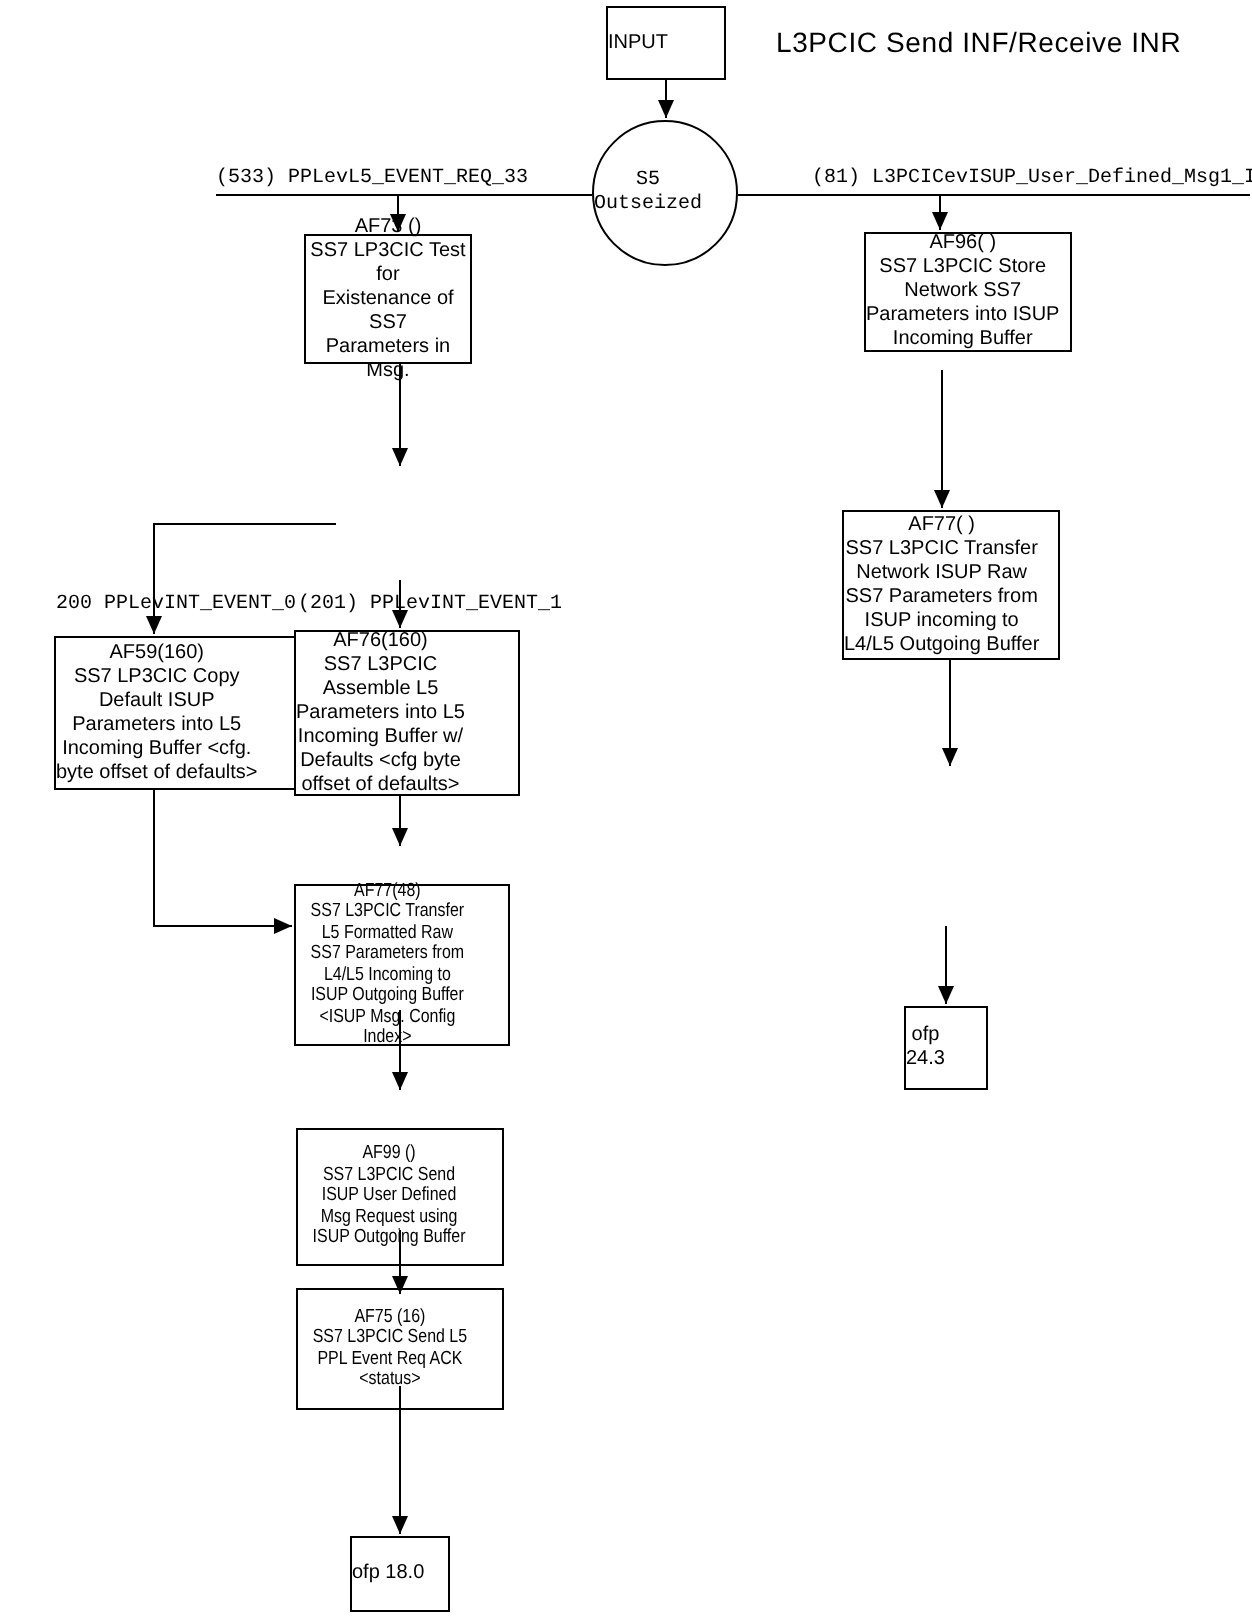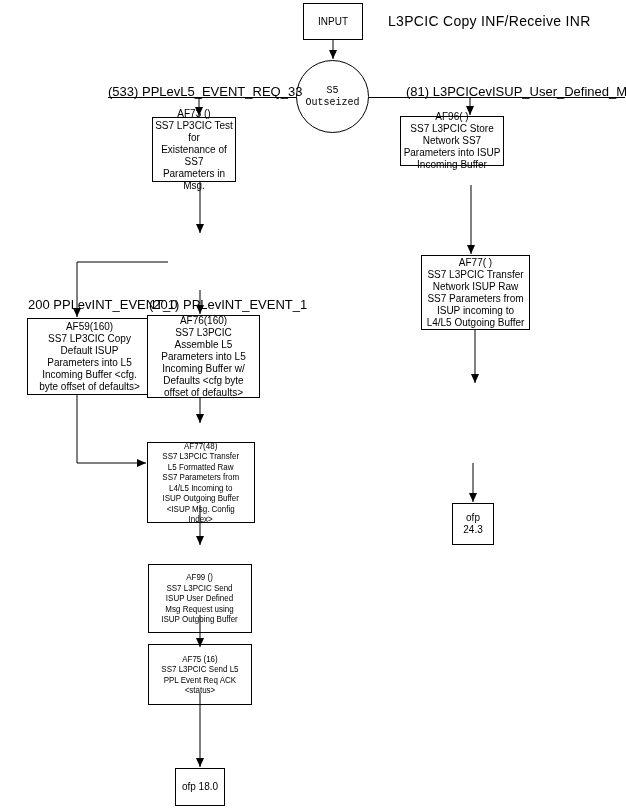--- a/index.html
+++ b/index.html
@@ -6,39 +6,39 @@
   #canvas{
     position:relative;width:626px;height:809px;background:#ffffff;
     font-family:"Liberation Sans", sans-serif;color:#000;overflow:hidden;
   }
   .title{
     position:absolute;left:388px;top:13px;font-size:14px;letter-spacing:.3px;
     white-space:nowrap;
   }
   .node{
     position:absolute;border:1px solid #000;background:#fff;
-    display:flex;align-items:center;justify-content:center;
+    display:flex;align-items:center;justify-content:flex-start;
     text-align:center;font-size:10px;line-height:12px;z-index:2;
     box-sizing:border-box;
   }
   .node .txt{white-space:pre-line;display:block;}
   .circle{border-radius:50%;font-family:Liberation Mono, monospace;}
   .narrow{font-size:9.5px;line-height:10.5px;margin-top:18px;}
   .narrow .txt{transform:scaleX(0.84);}
   .edge-label{
-    position:absolute;font-size:13px;white-space:nowrap;z-index:2;
+    position:absolute;font-size:10px;white-space:nowrap;z-index:2;font-family:Liberation Mono, monospace;
   }
   #wires{position:absolute;left:0;top:0;z-index:3;pointer-events:none;}
 </style>
 </head>
 <body>
 
 <div id="canvas">
 
-  <div class="title">L3PCIC Copy INF/Receive INR</div>
+  <div class="title">L3PCIC Send INF/Receive INR</div>
 
   <div class="node" style="left:303px;top:3px;width:60px;height:37px">
     <span class="txt">INPUT</span>
   </div>
 
   <div class="node circle" style="left:296px;top:60px;width:73px;height:73px">
     <span class="txt">S5
 Outseized</span>
   </div>
 
@@ -92,21 +92,21 @@
     <span class="txt">AF75 (16)
 SS7 L3PCIC Send L5
 PPL Event Req ACK
 &lt;status&gt;</span>
   </div>
 
   <div class="node" style="left:175px;top:768px;width:50px;height:38px">
     <span class="txt">ofp 18.0</span>
   </div>
 
-  <div class="node" style="left:400px;top:116px;width:104px;height:50px">
+  <div class="node" style="left:432px;top:116px;width:104px;height:60px">
     <span class="txt">AF96( )
 SS7 L3PCIC Store
 Network SS7
 Parameters into ISUP
 Incoming Buffer</span>
   </div>
 
   <div class="node" style="left:421px;top:255px;width:109px;height:75px">
     <span class="txt">AF77( )
 SS7 L3PCIC Transfer

